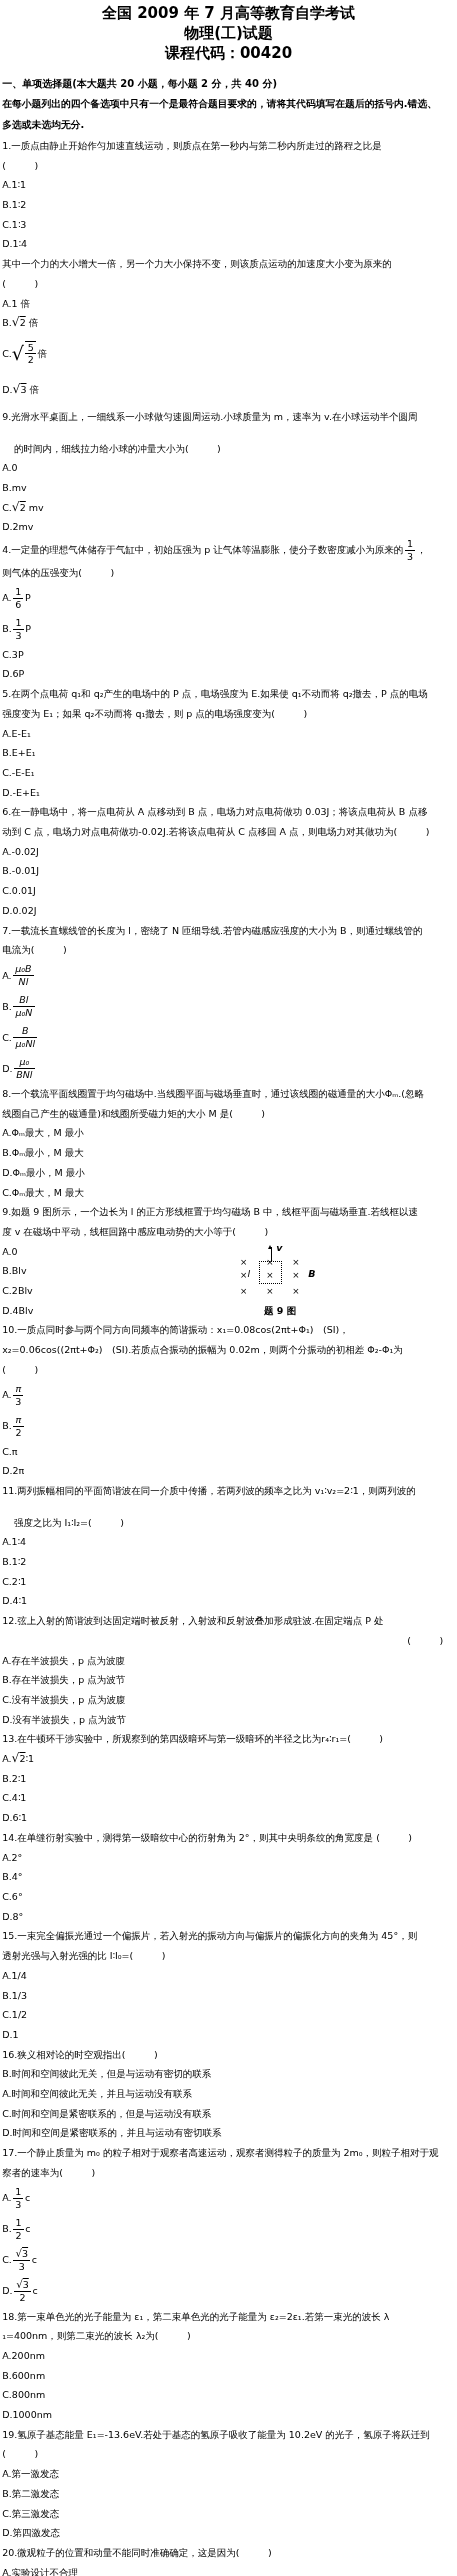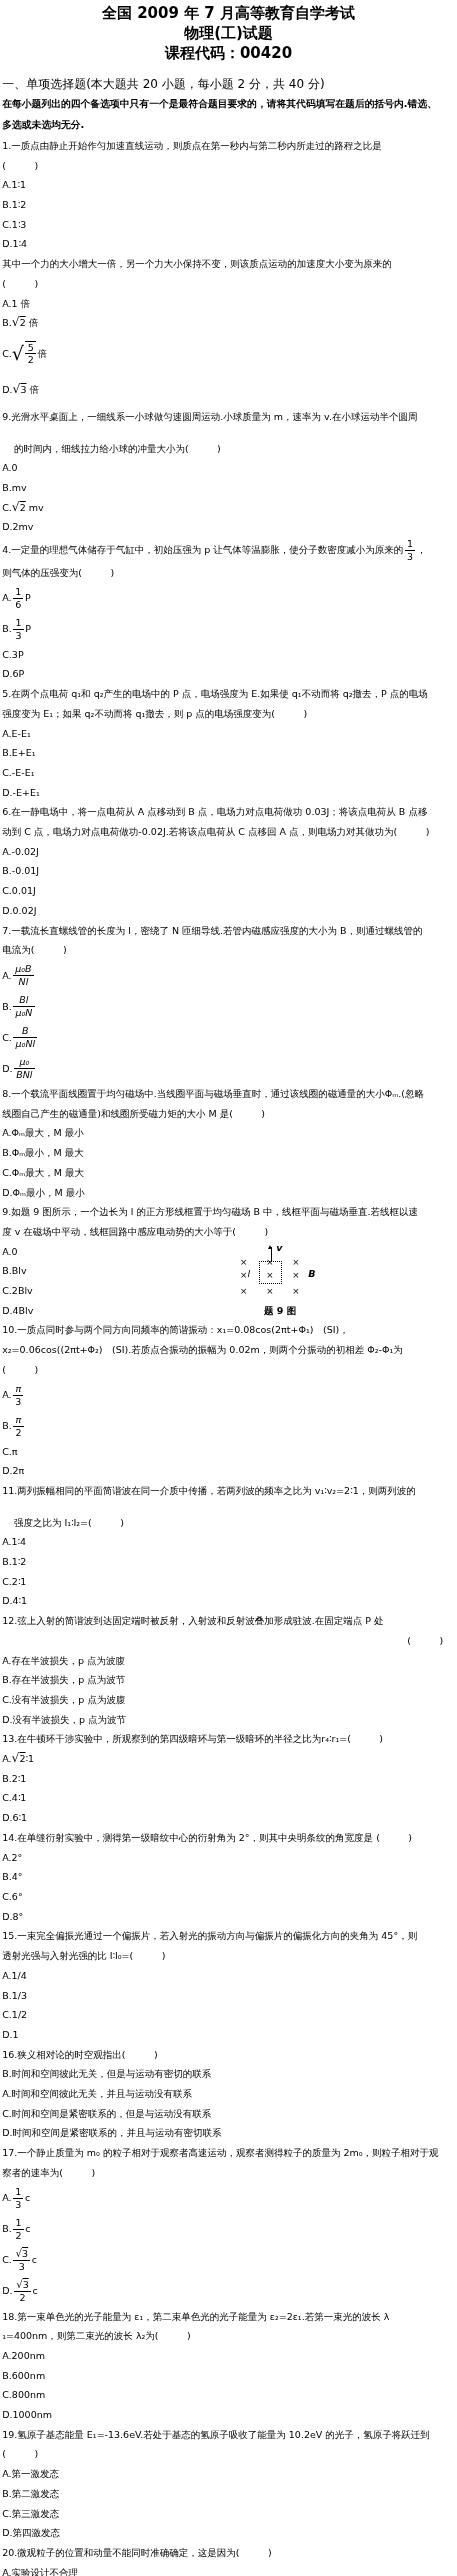--- a/index.html
+++ b/index.html
@@ -1,19 +1,19 @@
 <!DOCTYPE html>
 <html style="font-size:11.7px"><head>
 <meta charset="utf-8">
 <style>
   html,body{margin:0;padding:0;background:#fff;color:#000;}
   body{font-family:"DejaVu Sans",sans-serif;}
   .page{width:457px;box-sizing:border-box;padding:4.4px 2.2px 8.7px 2.2px;font-size:9.5px;}
   .c{text-align:center;font-weight:bold;font-size:15px;line-height:19.7px;}
-  .h{font-weight:normal;font-size:12px;line-height:20.4px;margin-top:10.2px;}
+  .h{font-weight:bold;font-size:10px;line-height:20.4px;margin-top:10.2px;}
   .ins{font-weight:bold;font-size:9.8px;line-height:20.4px;}
   .t{line-height:19.7px;}
   .t.ind{padding-left:11.7px;margin-top:12px;}
   .opt{line-height:19.7px;}
   .optf{display:flex;align-items:center;min-height:31px;line-height:1.25;}
   .frac{display:inline-block;text-align:center;vertical-align:middle;margin:0 1.5px;}
   .frac .fn{display:block;border-bottom:0.7px solid #000;padding:0 2.2px;line-height:1.25;}
   .frac .fd{display:block;padding:0 2.2px;line-height:1.25;}
   .ov{border-top:0.7px solid #000;}
   .rt{font-size:12.4px;line-height:1;}
@@ -154,22 +154,22 @@
           <span class="fd">BNl</span>
         </span>
       </div>
   </div>
 
   <div>
     <div class="t">8.一个载流平面线圈置于均匀磁场中.当线圈平面与磁场垂直时，通过该线圈的磁通量的大小Φₘ.(忽略</div>
     <div class="t">线圈自己产生的磁通量)和线圈所受磁力矩的大小 M 是(　　　)</div>
     <div class="opt">A.Φₘ最大，M 最小</div>
     <div class="opt">B.Φₘ最小，M 最大</div>
+    <div class="opt">D.Φₘ最小，M 最小</div>
     <div class="opt">C.Φₘ最大，M 最大</div>
-    <div class="opt">D.Φₘ最小，M 最小</div>
   </div>
 
   <div>
     <div class="t">9.如题 9 图所示，一个边长为 l 的正方形线框置于均匀磁场 B 中，线框平面与磁场垂直.若线框以速</div>
     <div class="t">度 v 在磁场中平动，线框回路中感应电动势的大小等于(　　　)</div>
     <div class="q9wrap">
       <div class="opt">A.0</div>
       <div class="opt">B.Blv</div>
       <div class="opt">C.2Blv</div>
       <div class="opt">D.4Blv</div>

